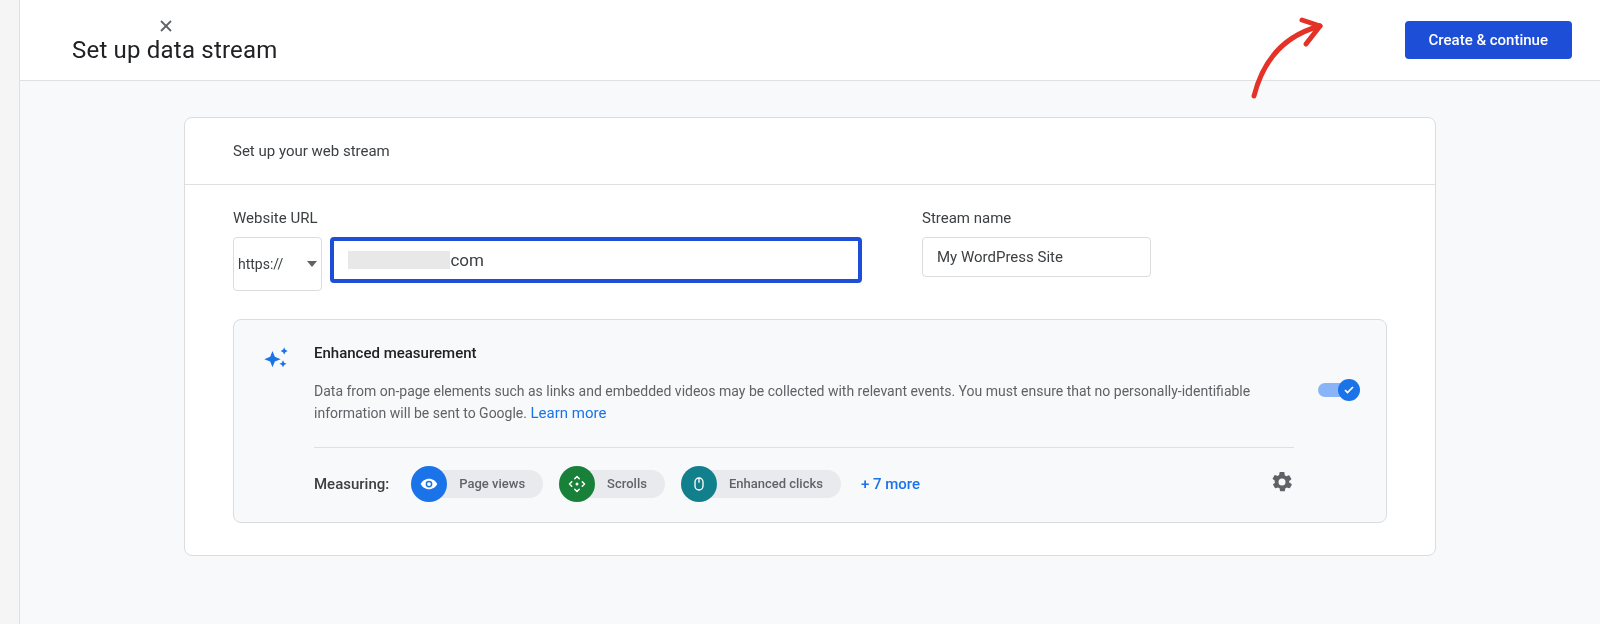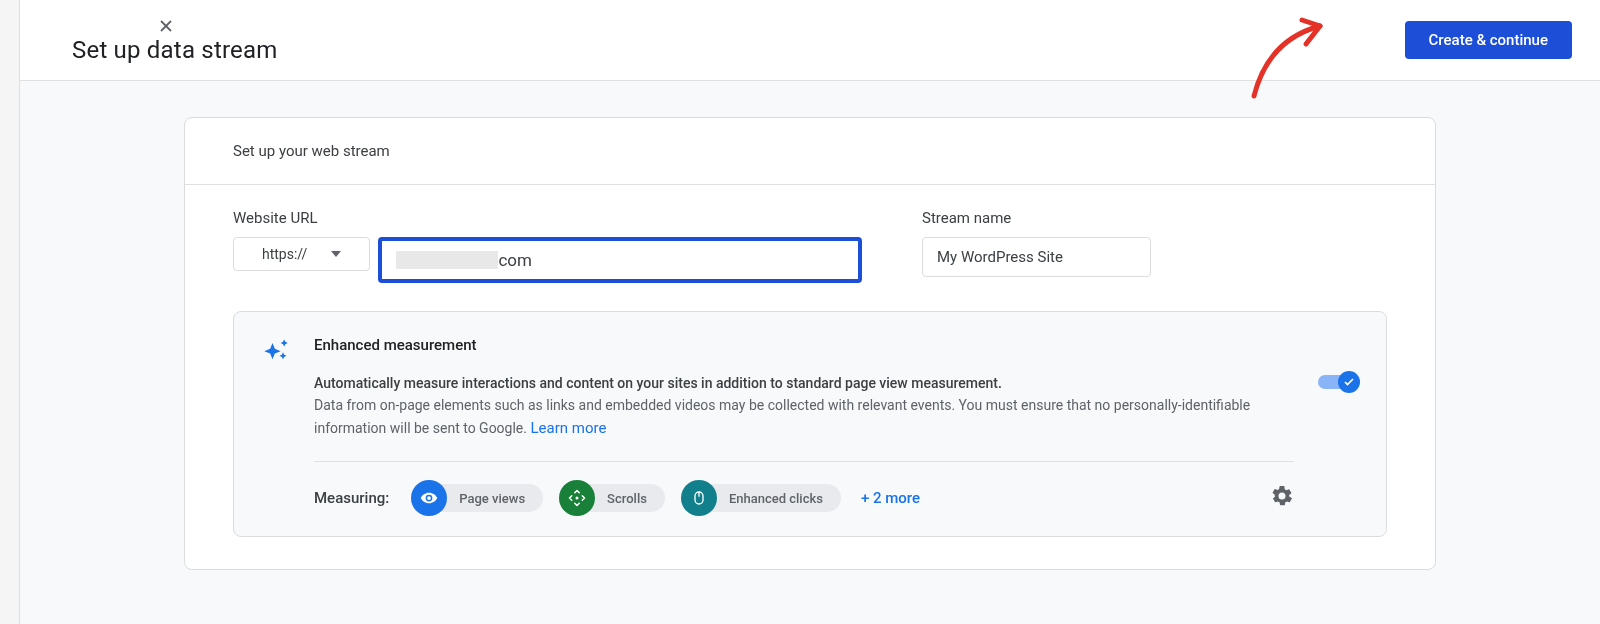--- a/index.html
+++ b/index.html
@@ -12,21 +12,21 @@
     .primary-btn { background: #1d4ed8; color: #fff; border: none; padding: 10px 24px; font-size: 15px; border-radius: 4px; cursor: pointer; font-weight: 500;}
     .content-wrap { margin-left: 20px; background: #f8f9fa; min-height: calc(100% - 72px); padding-top: 36px; padding-bottom: 40px;}
     .card { background: #fff; border: 1px solid #dadce0; border-radius: 8px; width: 1252px; margin: 0 auto; }
     .card-header { padding: 24px 48px; border-bottom: 1px solid #e0e0e0; font-size: 15px; color: #3c4043; }
     .card-body { padding: 24px 48px 32px; }
     .form-row { display: flex; gap: 60px; margin-bottom: 28px;}
     .form-col-url { flex: 1; max-width: 640px;}
     .form-col-stream { flex: 1; max-width: 465px;}
     .field-label { font-size: 15px; color: #3c4043; margin-bottom: 10px; display:block;}
     .url-row { display: flex; gap: 8px; }
-    .select-proto { border: 1px solid #dadce0; border-radius: 4px; height: 34px; padding: 0 28px; display:flex; align-items:center; gap:24px; background:#fff; cursor:pointer; font-size:14px; color:#3c4043;}
+    .select-proto { border: 1px solid #dadce0; border-radius: 4px; height: 54px; padding: 0 4px; display:flex; align-items:center; gap:24px; background:#fff; cursor:pointer; font-size:14px; color:#3c4043;}
     .text-input { flex:1; border: 1px solid #dadce0; border-radius: 4px; height: 40px; padding: 0 14px; font-size: 15px; color: #3c4043;}
     .url-input-wrap { flex:1; border: 4px solid #1d4ed8; border-radius: 4px; height: 46px; display:flex; align-items:center; padding: 0 14px; font-size: 17px; color:#3c4043;}
     .redact { background: #e8e8e8; display:inline-block; height: 18px; width: 102px; margin-right: 0px;}
     .sub-card { border: 1px solid #dadce0; border-radius: 8px; padding: 24px 28px; background: #f8f9fa; display:flex; gap: 24px;}
     .sparkle-icon { flex-shrink:0; }
     .sub-content { flex:1;}
     .sub-title { font-size: 15px; font-weight: 500; color: #202124; margin-bottom: 18px;}
     .sub-desc-bold { font-size: 14px; font-weight: 500; color: #3c4043; line-height: 1.6;}
     .sub-desc { font-size: 14px; color: #5f6368; line-height: 1.6;}
     .learn-link { color: #1a73e8; font-size: 15px; cursor:pointer; text-decoration:none;}
@@ -100,21 +100,20 @@
       <div class="sub-card">
         <div class="sparkle-icon">
           <svg width="28" height="28" viewBox="0 0 24 24" fill="#1a73e8">
             <path d="M19 3l-1 2-2 1 2 1 1 2 1-2 2-1-2-1z"></path>
             <path d="M9 6l-2 5-5 2 5 2 2 5 2-5 5-2-5-2z"></path>
             <path d="M18 14l-1 2-2 1 2 1 1 2 1-2 2-1-2-1z"></path>
           </svg>
         </div>
         <div class="sub-content">
           <div class="sub-title">Enhanced measurement</div>
-          <div class="sub-desc-bold">Automatically measure interactions and content on your sites in addition to standard page view measurement.</div>
           <span class="sub-desc">Data from on-page elements such as links and embedded videos may be collected with relevant events. You must ensure that no personally-identifiable information will be sent to Google. </span>
           <a class="learn-link">Learn more</a>
 
           <div class="divider"></div>
 
           <div class="measuring-row">
             <span class="measuring-label">Measuring:</span>
 
             <div class="chip chip-blue">
               <div class="chip-icon">
@@ -138,21 +137,21 @@
             <div class="chip chip-teal">
               <div class="chip-icon">
                 <svg width="16" height="16" viewBox="0 0 24 24" fill="none" stroke="#fff" stroke-width="2">
                     <rect x="6" y="3" width="12" height="18" rx="6"></rect>
                     <line x1="12" y1="3" x2="12" y2="10"></line>
                   </svg>
               </div>
               <span class="chip-label">Enhanced clicks</span>
             </div>
 
-            <span class="more-link">+ 2 more</span>
+            <span class="more-link">+ 7 more</span>
 
             <span class="gear-btn">
               <svg width="24" height="24" viewBox="0 0 24 24" fill="#5f6368">
                   <path d="M19.14 12.94a7.49 7.49 0 0 0 .05-.94 7.49 7.49 0 0 0-.05-.94l2.03-1.58a.5.5 0 0 0 .12-.64l-1.92-3.32a.5.5 0 0 0-.6-.22l-2.39.96a7.03 7.03 0 0 0-1.62-.94l-.36-2.54A.5.5 0 0 0 14 2h-4a.5.5 0 0 0-.49.42l-.36 2.54c-.58.24-1.12.55-1.62.94l-2.39-.96a.5.5 0 0 0-.6.22L2.62 8.48a.5.5 0 0 0 .12.64l2.03 1.58c-.03.31-.05.63-.05.94s.2.63.5.94l-2.03 1.58a.5.5 0 0 0-.12.64l1.92 3.32c.13.22.39.31.6.22l2.39-.96c.5.39 1.04.7 1.62.94l.36 2.54c.4.24.25.42.49.42h4c.24 0 .45-.18.49-.42l.36-2.54c.58-.24 1.12-.55 1.62-.94l2.39.96c.21.09.47 0 .6-.22l1.92-3.32a.5.5 0 0 0-.12-.64l-2.03-1.58zM12 15.5A3.5 3.5 0 1 1 12 8.5a3.5 3.5 0 0 1 0 7z"></path>
                 </svg>
             </span>
           </div>
         </div>
 
         <div class="toggle-wrap">

